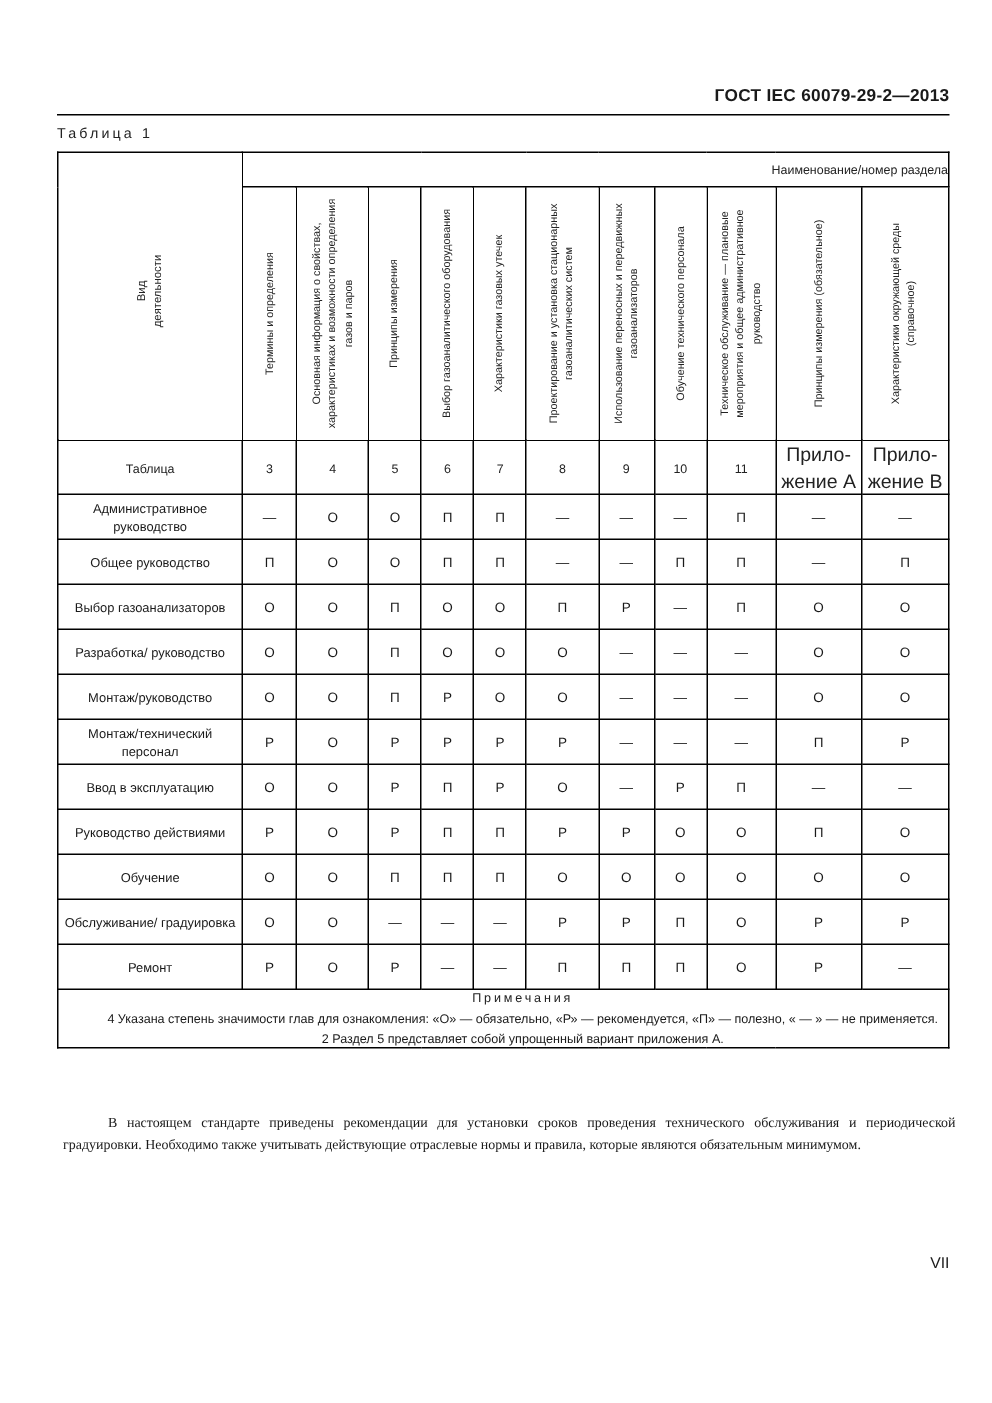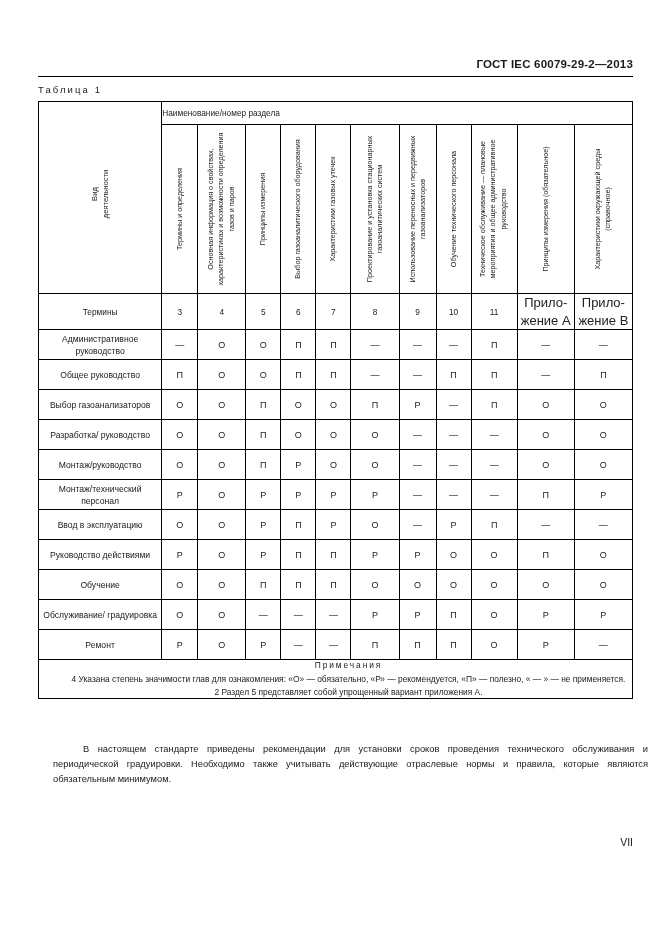--- a/index.html
+++ b/index.html
@@ -68,21 +68,21 @@
   table.grid td, table.grid th {
     border: 1px solid #000;
     padding: 0;
     font-weight: normal;
     vertical-align: middle;
     background: #fff;
   }
 
   .hdr-group {
     height: 22px;
-    text-align: left;
+    text-align: right;
     font-size: 8.3px;
     color: #222;
   }
 
   .rot-cell {
     height: 168px;
     position: relative;
     overflow: hidden;
   }
   .rot-inner {
@@ -155,28 +155,29 @@
   .note-line {
     font-size: 8.4px;
     line-height: 1.5;
     text-indent: 26px;
     color: #1a1a1a;
   }
 
   
   .body-par {
     position: absolute;
-    left: 53px;
+    left: 42px;
     top: 742px;
     width: 595px;
     font-size: 9.3px;
     line-height: 1.62;
     text-align: justify;
     text-indent: 30px;
     color: #1a1a1a;
+    font-family: Liberation Serif, serif;
   }
 
   
   .folio {
     position: absolute;
     left: 38px;
     top: 836px;
     width: 595px;
     text-align: right;
     font-size: 10.5px;
@@ -248,21 +249,21 @@
               <div class="rot-inner wide">Техническое обслуживание — плановые мероприятия и общее административное руководство</div>
             </td>
           <td class="rot-cell">
               <div class="rot-inner">Принципы измерения (обязательное)</div>
             </td>
           <td class="rot-cell">
               <div class="rot-inner">Характеристики окружающей среды (справочное)</div>
             </td>
         </tr>
         <tr class="num-row">
-          <td style="text-align:center">Термины</td>
+          <td style="text-align:center">Таблица</td>
           <td>3</td>
           <td>4</td>
           <td>5</td>
           <td>6</td>
           <td>7</td>
           <td>8</td>
           <td>9</td>
           <td>10</td>
           <td>11</td>
           <td class="appx" style="white-space:pre-line">Прило-

